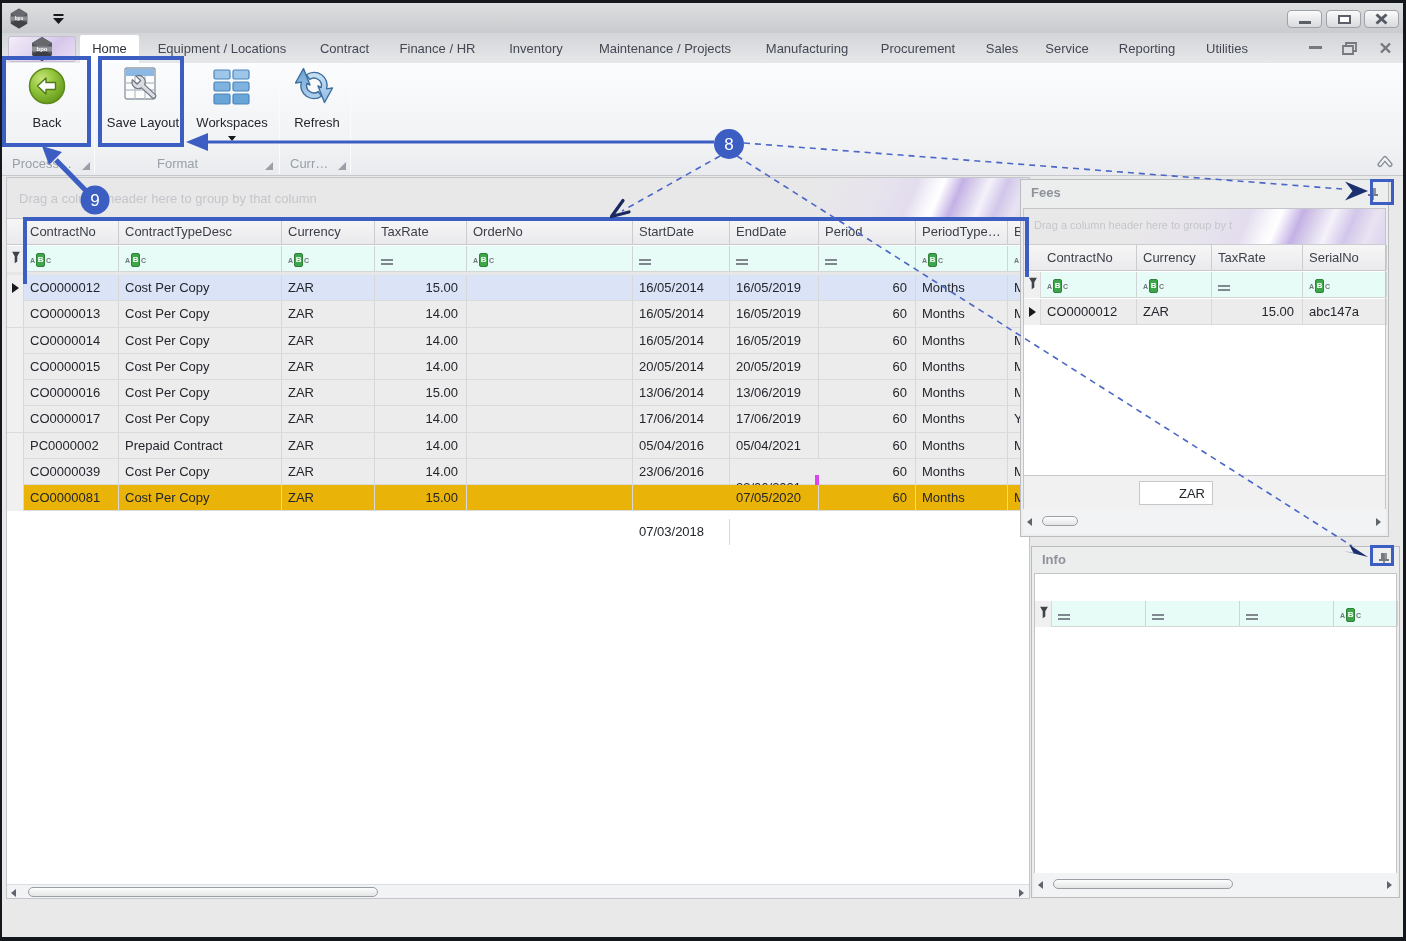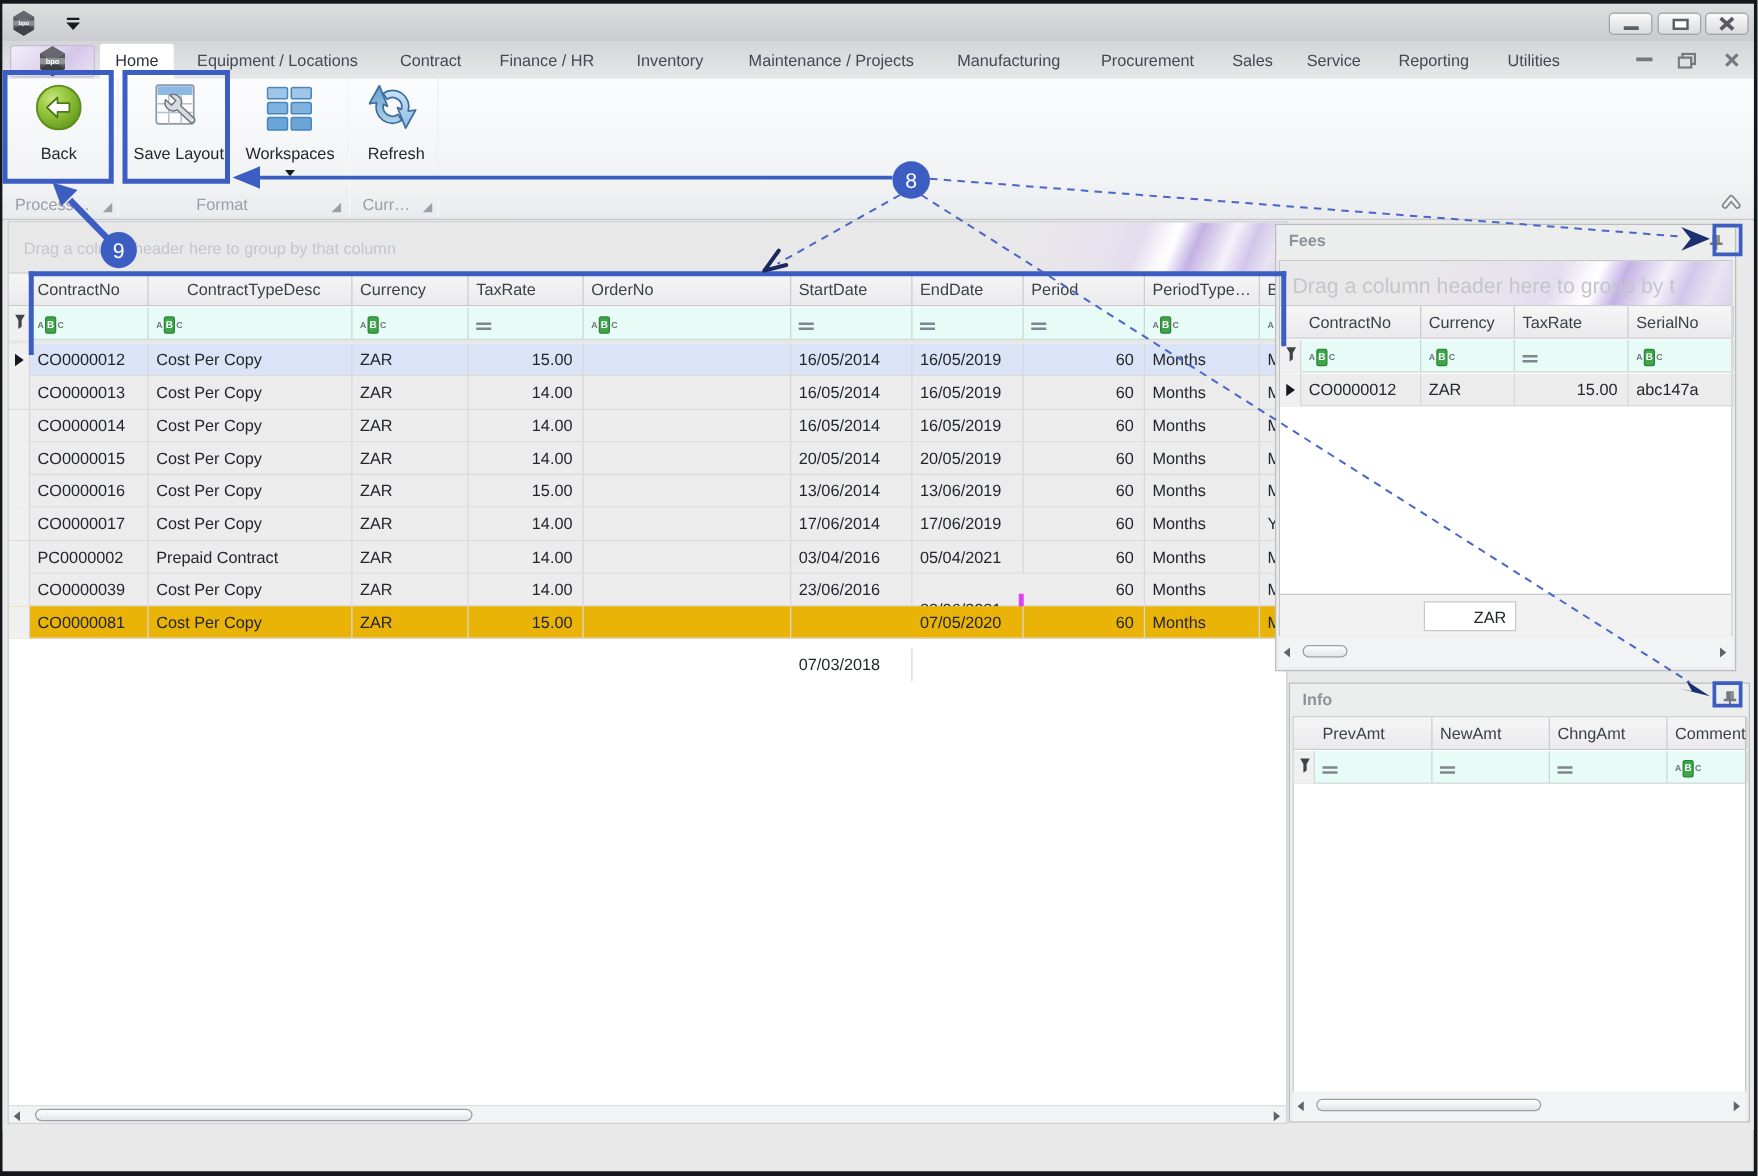--- a/index.html
+++ b/index.html
@@ -192,21 +192,21 @@
   <div id="maingrid" style="position:absolute;left:4px;top:174px;width:1024px;height:722px;background:#ffffff;border:1px solid #c3c5c8;overflow:hidden;">
 
     <div class="abs" style="left:0;top:0;width:1022px;height:41px;background:#e9e8e9;border-bottom:1px solid #cccdd0;">
       <div class="abs" style="right:0;top:0;width:210px;height:40px;background:
         linear-gradient(113deg, rgba(233,232,233,0) 0%, rgba(226,218,244,.35) 30%, rgba(222,211,242,.55) 44%, rgba(250,248,253,.9) 52%, rgba(255,255,255,1) 56%, rgba(189,167,229,.85) 64%, rgba(210,196,238,.6) 70%, rgba(246,243,252,.9) 76%, rgba(200,184,234,.7) 84%, rgba(232,225,246,.7) 92%, rgba(214,200,240,.65) 100%);"></div>
       <div class="abs" style="left:12px;top:13px;font-size:13px;color:#c3c6ca;">Drag a column header here to group by that column</div>
     </div>
 
     <div id="mg-header" class="abs" style="left:0;top:41px;width:1022px;height:26px;background:linear-gradient(#f6f6f7,#eaeaec);border-bottom:1px solid #c9cacd;">
 <div class="cell hdrtext" style="left:17px;top:0;width:95px;height:25px;line-height:25px;padding-left:6px;border-right:1px solid #cbccce;">ContractNo</div>
-<div class="cell hdrtext" style="left:112px;top:0;width:163px;height:25px;line-height:25px;padding-left:6px;border-right:1px solid #cbccce;text-align:center;">ContractTypeDesc</div>
+<div class="cell hdrtext" style="left:112px;top:0;width:163px;height:25px;line-height:25px;padding-left:6px;border-right:1px solid #cbccce;">ContractTypeDesc</div>
 <div class="cell hdrtext" style="left:275px;top:0;width:93px;height:25px;line-height:25px;padding-left:6px;border-right:1px solid #cbccce;">Currency</div>
 <div class="cell hdrtext" style="left:368px;top:0;width:92px;height:25px;line-height:25px;padding-left:6px;border-right:1px solid #cbccce;">TaxRate</div>
 <div class="cell hdrtext" style="left:460px;top:0;width:166px;height:25px;line-height:25px;padding-left:6px;border-right:1px solid #cbccce;">OrderNo</div>
 <div class="cell hdrtext" style="left:626px;top:0;width:97px;height:25px;line-height:25px;padding-left:6px;border-right:1px solid #cbccce;">StartDate</div>
 <div class="cell hdrtext" style="left:723px;top:0;width:89px;height:25px;line-height:25px;padding-left:6px;border-right:1px solid #cbccce;">EndDate</div>
 <div class="cell hdrtext" style="left:812px;top:0;width:97px;height:25px;line-height:25px;padding-left:6px;border-right:1px solid #cbccce;">Period</div>
 <div class="cell hdrtext" style="left:909px;top:0;width:92px;height:25px;line-height:25px;padding-left:6px;border-right:1px solid #cbccce;">PeriodType…</div>
 <div class="cell hdrtext" style="left:1001px;top:0;width:22px;height:25px;line-height:25px;padding-left:6px;border-right:1px solid #cbccce;">Bi…</div>
 </div>
 
@@ -309,21 +309,21 @@
 <div class="cell gridtext" style="left:909px;top:0;width:92px;height:26px;line-height:26px;padding-left:6px;border-right:1px solid #d8d8d8;">Months</div>
 <div class="cell gridtext" style="left:1001px;top:0;width:22px;height:26px;line-height:26px;padding-left:6px;border-right:1px solid #d8d8d8;">Y</div>
 </div>
 <div class="abs" style="left:0;top:157.5px;width:1022px;height:26.25px;background:#edecec;border-bottom:1px solid #dbdbdb;">
 <div class="abs" style="left:0;top:0;width:17px;height:26px;background:#f0f0f0;border-right:1px solid #d8d8d8;"></div>
 <div class="cell gridtext" style="left:17px;top:0;width:95px;height:26px;line-height:26px;padding-left:6px;border-right:1px solid #d8d8d8;">PC0000002</div>
 <div class="cell gridtext" style="left:112px;top:0;width:163px;height:26px;line-height:26px;padding-left:6px;border-right:1px solid #d8d8d8;">Prepaid Contract</div>
 <div class="cell gridtext" style="left:275px;top:0;width:93px;height:26px;line-height:26px;padding-left:6px;border-right:1px solid #d8d8d8;">ZAR</div>
 <div class="cell gridtext" style="left:368px;top:0;width:92px;height:26px;line-height:26px;padding-right:8px;text-align:right;border-right:1px solid #d8d8d8;">14.00</div>
 <div class="cell gridtext" style="left:460px;top:0;width:166px;height:26px;line-height:26px;padding-left:6px;border-right:1px solid #d8d8d8;"></div>
-<div class="cell gridtext" style="left:626px;top:0;width:97px;height:26px;line-height:26px;padding-left:6px;border-right:1px solid #d8d8d8;">03/04/2016</div>
+<div class="cell gridtext" style="left:626px;top:0;width:97px;height:26px;line-height:26px;padding-left:6px;border-right:1px solid #d8d8d8;">05/04/2016</div>
 <div class="cell gridtext" style="left:723px;top:0;width:89px;height:26px;line-height:26px;padding-left:6px;border-right:1px solid #d8d8d8;">05/04/2021</div>
 <div class="cell gridtext" style="left:812px;top:0;width:97px;height:26px;line-height:26px;padding-right:8px;text-align:right;border-right:1px solid #d8d8d8;">60</div>
 <div class="cell gridtext" style="left:909px;top:0;width:92px;height:26px;line-height:26px;padding-left:6px;border-right:1px solid #d8d8d8;">Months</div>
 <div class="cell gridtext" style="left:1001px;top:0;width:22px;height:26px;line-height:26px;padding-left:6px;border-right:1px solid #d8d8d8;">M</div>
 </div>
 <div class="abs" style="left:0;top:183.75px;width:1022px;height:26.25px;background:#edecec;border-bottom:1px solid #dbdbdb;">
 <div class="abs" style="left:0;top:0;width:17px;height:26px;background:#f0f0f0;border-right:1px solid #d8d8d8;"></div>
 <div class="cell gridtext" style="left:17px;top:0;width:95px;height:26px;line-height:26px;padding-left:6px;border-right:1px solid #d8d8d8;">CO0000039</div>
 <div class="cell gridtext" style="left:112px;top:0;width:163px;height:26px;line-height:26px;padding-left:6px;border-right:1px solid #d8d8d8;">Cost Per Copy</div>
 <div class="cell gridtext" style="left:275px;top:0;width:93px;height:26px;line-height:26px;padding-left:6px;border-right:1px solid #d8d8d8;">ZAR</div>
@@ -362,21 +362,21 @@
       <div class="abs" style="left:10px;top:5px;font-size:13px;font-weight:bold;color:#8e939b;">Fees</div>
     </div>
     <svg class="abs" style="left:346px;top:7px;" width="12" height="14" viewBox="0 0 12 14">
       <path d="M3 1 H9 V7 H3 Z M1 7 H11 V9 H1 Z M5.2 9 H6.8 V13 H5.2 Z" fill="#75797f"></path>
       <rect x="6.5" y="1" width="2.5" height="6" fill="#8f9399"></rect>
     </svg>
     <div id="feesgrid" class="abs" style="left:2px;top:28px;width:363px;height:301px;background:#fff;border:1px solid #c3c5c8;">
       <div class="abs" style="left:0;top:0;width:361px;height:36px;background:#e9e8e9;border-bottom:1px solid #cccdd0;">
         <div class="abs" style="right:0;top:0;width:250px;height:35px;background:
           linear-gradient(113deg, rgba(233,232,233,0) 0%, rgba(226,218,244,.35) 30%, rgba(222,211,242,.55) 44%, rgba(250,248,253,.9) 52%, rgba(255,255,255,1) 56%, rgba(189,167,229,.85) 64%, rgba(210,196,238,.6) 70%, rgba(246,243,252,.9) 76%, rgba(200,184,234,.7) 84%, rgba(232,225,246,.7) 92%, rgba(214,200,240,.65) 100%);"></div>
-        <div class="abs" style="left:10px;top:10px;font-size:17px;color:#c3c6ca;">Drag a column header here to group by t</div>
+        <div class="abs" style="left:10px;top:10px;font-size:11px;color:#c3c6ca;">Drag a column header here to group by t</div>
       </div>
       <div id="fg-header" class="abs" style="left:0;top:36px;width:361px;height:26px;background:linear-gradient(#f6f6f7,#eaeaec);border-bottom:1px solid #c9cacd;">
 <div class="cell hdrtext" style="left:17px;top:0;width:96px;height:25px;line-height:25px;padding-left:6px;border-right:1px solid #cbccce;">ContractNo</div>
 <div class="cell hdrtext" style="left:113px;top:0;width:75px;height:25px;line-height:25px;padding-left:6px;border-right:1px solid #cbccce;">Currency</div>
 <div class="cell hdrtext" style="left:188px;top:0;width:91px;height:25px;line-height:25px;padding-left:6px;border-right:1px solid #cbccce;">TaxRate</div>
 <div class="cell hdrtext" style="left:279px;top:0;width:84px;height:25px;line-height:25px;padding-left:6px;border-right:1px solid #cbccce;">SerialNo</div>
 </div>
       <div id="fg-filter" class="abs" style="left:0;top:63px;width:361px;height:26px;background:#e7fcf7;border-bottom:1px solid #d4d6d8;">
 <div class="cell" style="left:17px;top:0;width:96px;height:25px;padding:5px 0 0 6px;border-right:1px solid #cfd4d4;"><span class="abc"><span class="sm">A</span><span class="bb">B</span><span class="sm">C</span></span></div>
 <div class="cell" style="left:113px;top:0;width:75px;height:25px;padding:5px 0 0 6px;border-right:1px solid #cfd4d4;"><span class="abc"><span class="sm">A</span><span class="bb">B</span><span class="sm">C</span></span></div>
@@ -410,26 +410,20 @@
     </div>
   </div>
 
   <div id="info" style="position:absolute;left:1029px;top:543px;width:369px;height:352px;background:#eceded;border:1px solid #babcbf;">
     <div class="abs" style="left:10px;top:5px;font-size:13px;font-weight:bold;color:#8e939b;">Info</div>
     <svg class="abs" style="left:346px;top:5px;" width="12" height="14" viewBox="0 0 12 14">
       <path d="M3 1 H9 V7 H3 Z M1 7 H11 V9 H1 Z M5.2 9 H6.8 V13 H5.2 Z" fill="#75797f"></path>
       <rect x="6.5" y="1" width="2.5" height="6" fill="#8f9399"></rect>
     </svg>
     <div id="infogrid" class="abs" style="left:2px;top:26px;width:363px;height:302px;background:#fff;border:1px solid #c3c5c8;">
-      <div id="ig-header" class="abs" style="left:0;top:0;width:361px;height:26px;background:linear-gradient(#f6f6f7,#eaeaec);border-bottom:1px solid #c9cacd;">
-<div class="cell hdrtext" style="left:17px;top:0;width:94px;height:25px;line-height:25px;padding-left:6px;border-right:1px solid #cbccce;">PrevAmt</div>
-<div class="cell hdrtext" style="left:111px;top:0;width:94px;height:25px;line-height:25px;padding-left:6px;border-right:1px solid #cbccce;">NewAmt</div>
-<div class="cell hdrtext" style="left:205px;top:0;width:94px;height:25px;line-height:25px;padding-left:6px;border-right:1px solid #cbccce;">ChngAmt</div>
-<div class="cell hdrtext" style="left:299px;top:0;width:64px;height:25px;line-height:25px;padding-left:6px;border-right:1px solid #cbccce;">Comment</div>
-</div>
       <div id="ig-filter" class="abs" style="left:0;top:27px;width:361px;height:26px;background:#e7fcf7;border-bottom:1px solid #d4d6d8;">
 <div class="cell" style="left:17px;top:0;width:94px;height:25px;padding:5px 0 0 6px;border-right:1px solid #cfd4d4;"><span class="eq"></span></div>
 <div class="cell" style="left:111px;top:0;width:94px;height:25px;padding:5px 0 0 6px;border-right:1px solid #cfd4d4;"><span class="eq"></span></div>
 <div class="cell" style="left:205px;top:0;width:94px;height:25px;padding:5px 0 0 6px;border-right:1px solid #cfd4d4;"><span class="eq"></span></div>
 <div class="cell" style="left:299px;top:0;width:64px;height:25px;padding:5px 0 0 6px;border-right:1px solid #cfd4d4;"><span class="abc"><span class="sm">A</span><span class="bb">B</span><span class="sm">C</span></span></div>
 </div>
       <div class="abs" style="left:0;top:27px;width:17px;height:26px;background:#f0f0f0;border-right:1px solid #d8d8d8;"></div>
       <svg class="abs" style="left:4px;top:32px;" width="10" height="13" viewBox="0 0 11 15">
         <path d="M1 1 H10 L7 6 V12 L4 14 V6 Z" fill="#3f434a"></path>
       </svg>

